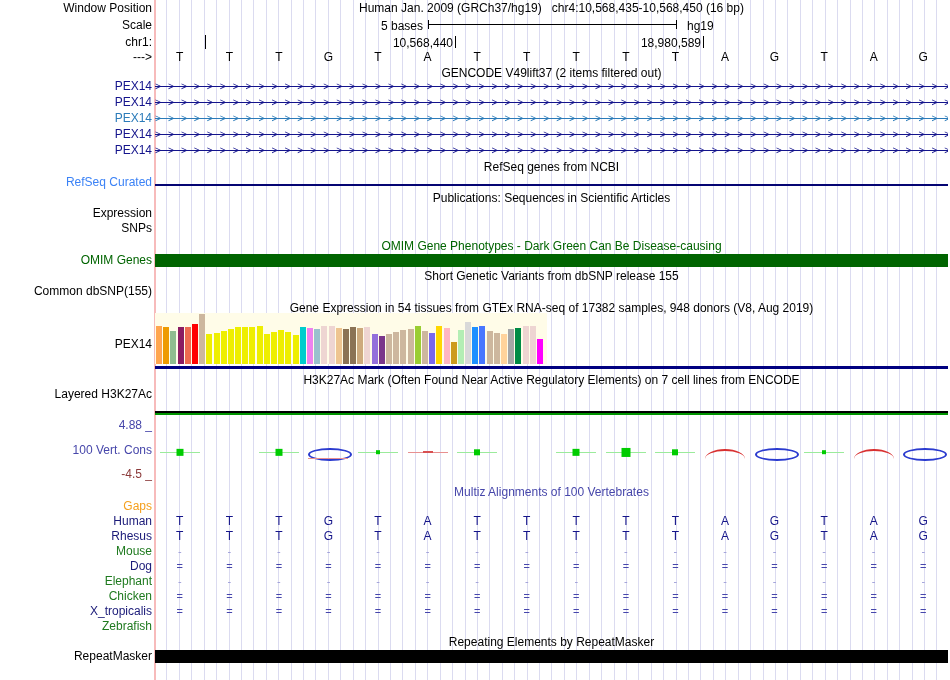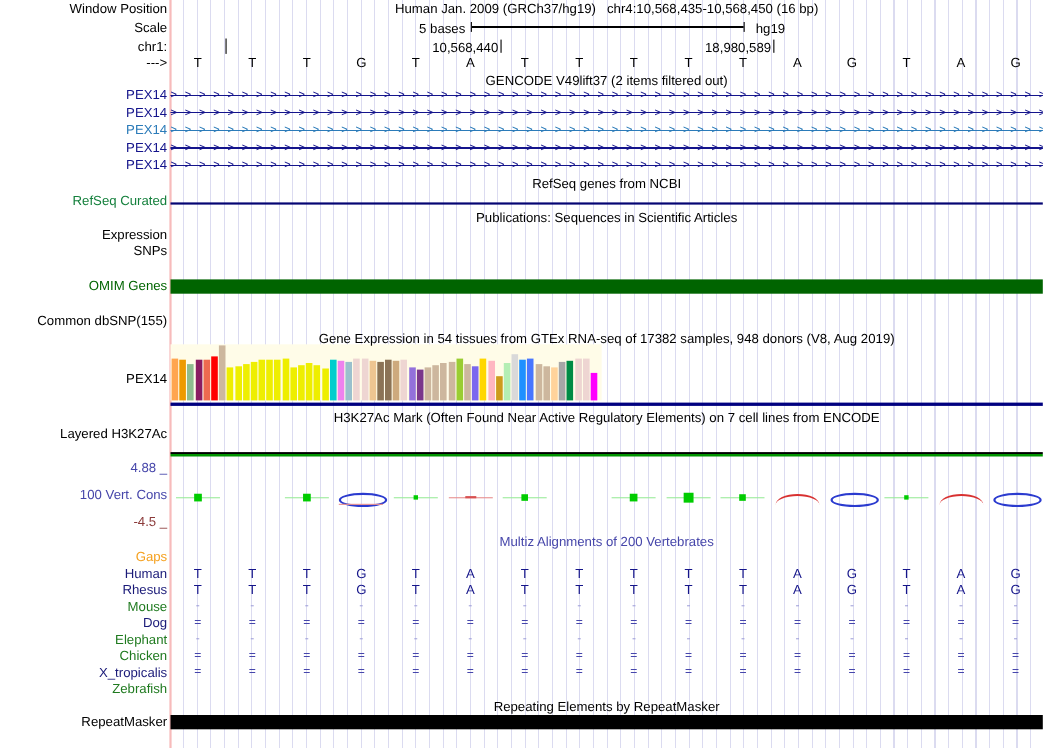--- a/index.html
+++ b/index.html
@@ -86,30 +86,32 @@
       <div class="tx-row" style="top: 96px; color: rgb(20, 20, 140);">&gt;&gt;&gt;&gt;&gt;&gt;&gt;&gt;&gt;&gt;&gt;&gt;&gt;&gt;&gt;&gt;&gt;&gt;&gt;&gt;&gt;&gt;&gt;&gt;&gt;&gt;&gt;&gt;&gt;&gt;&gt;&gt;&gt;&gt;&gt;&gt;&gt;&gt;&gt;&gt;&gt;&gt;&gt;&gt;&gt;&gt;&gt;&gt;&gt;&gt;&gt;&gt;&gt;&gt;&gt;&gt;&gt;&gt;&gt;&gt;&gt;&gt;&gt;&gt;</div>
       <div class="gutter-label" style="top: 112px; color: rgb(43, 123, 185);">PEX14</div>
       <div class="tx-row" style="top: 112px; color: rgb(43, 123, 185);">&gt;&gt;&gt;&gt;&gt;&gt;&gt;&gt;&gt;&gt;&gt;&gt;&gt;&gt;&gt;&gt;&gt;&gt;&gt;&gt;&gt;&gt;&gt;&gt;&gt;&gt;&gt;&gt;&gt;&gt;&gt;&gt;&gt;&gt;&gt;&gt;&gt;&gt;&gt;&gt;&gt;&gt;&gt;&gt;&gt;&gt;&gt;&gt;&gt;&gt;&gt;&gt;&gt;&gt;&gt;&gt;&gt;&gt;&gt;&gt;&gt;&gt;&gt;&gt;</div>
       <div class="gutter-label" style="top: 128px; color: rgb(20, 20, 140);">PEX14</div>
       <div class="tx-row" style="top: 128px; color: rgb(20, 20, 140);">&gt;&gt;&gt;&gt;&gt;&gt;&gt;&gt;&gt;&gt;&gt;&gt;&gt;&gt;&gt;&gt;&gt;&gt;&gt;&gt;&gt;&gt;&gt;&gt;&gt;&gt;&gt;&gt;&gt;&gt;&gt;&gt;&gt;&gt;&gt;&gt;&gt;&gt;&gt;&gt;&gt;&gt;&gt;&gt;&gt;&gt;&gt;&gt;&gt;&gt;&gt;&gt;&gt;&gt;&gt;&gt;&gt;&gt;&gt;&gt;&gt;&gt;&gt;&gt;</div>
       <div class="gutter-label" style="top: 144px; color: rgb(20, 20, 140);">PEX14</div>
       <div class="tx-row" style="top: 144px; color: rgb(20, 20, 140);">&gt;&gt;&gt;&gt;&gt;&gt;&gt;&gt;&gt;&gt;&gt;&gt;&gt;&gt;&gt;&gt;&gt;&gt;&gt;&gt;&gt;&gt;&gt;&gt;&gt;&gt;&gt;&gt;&gt;&gt;&gt;&gt;&gt;&gt;&gt;&gt;&gt;&gt;&gt;&gt;&gt;&gt;&gt;&gt;&gt;&gt;&gt;&gt;&gt;&gt;&gt;&gt;&gt;&gt;&gt;&gt;&gt;&gt;&gt;&gt;&gt;&gt;&gt;&gt;</div>
     </div>
 
   <div class="title" style="top:161px">RefSeq genes from NCBI</div>
-  <div class="gutter-label" style="top: 176px; color: #15803d; margin-left: 40px;" id="refseq-label">RefSeq Curated</div>
+  <div class="gutter-label" style="top: 176px; color: #3b82f6; margin-left: 40px;" id="refseq-label">RefSeq Curated</div>
   <div class="hline" style="top: 184px; height: 2px; background: rgb(5, 5, 115);" id="refseq-line"></div>
 
   <div class="title" style="top:192px">Publications: Sequences in Scientific Articles</div>
   <div class="gutter-label" style="top:207px">Expression</div>
   <div class="gutter-label" style="top:222px">SNPs</div>
 
+  <div class="title" style="top: 240px; color: rgb(0, 100, 0);" id="omim-title">OMIM Gene Phenotypes - Dark Green Can Be Disease-causing</div>
   <div class="gutter-label" style="top: 254px; color: rgb(0, 100, 0);" id="omim-label">OMIM Genes</div>
   <div class="hline" style="top: 254px; height: 13px; background: rgb(0, 100, 0);" id="omim-bar"></div>
 
+  <div class="title" style="top:270px">Short Genetic Variants from dbSNP release 155</div>
   <div class="gutter-label" style="top:285px">Common dbSNP(155)</div>
 
   <div class="title" style="top:302px">Gene Expression in 54 tissues from GTEx RNA-seq of 17382 samples, 948 donors (V8, Aug 2019)</div>
   <div class="gutter-label" style="top:338px">PEX14</div>
   <div class="gtex-bg"></div>
   <div id="gtex-bars">
       <div class="gtex-bar" style="background: rgb(255, 165, 79); height: 38px;"></div>
       <div class="gtex-bar" style="background: rgb(238, 154, 0); height: 37px;"></div>
       <div class="gtex-bar" style="background: rgb(143, 188, 143); height: 33px;"></div>
       <div class="gtex-bar" style="background: rgb(139, 28, 98); height: 37px;"></div>
@@ -221,21 +223,21 @@
       </div>
       <div class="mark" style="left: 718.656px; top: 0px; width: 40px; height: 16px;">
         <div class="mk-arc"></div>
       </div>
       <div class="mark" style="left: 768.219px; top: 0px; width: 40px; height: 16px;">
         <div class="mk-ellipse"></div>
       </div>
     </div>
   <div class="gutter-label" style="top: 468px; color: rgb(139, 58, 58);" id="cons-min">-4.5 _</div>
 
-  <div class="title" style="top: 486px; color: rgb(70, 70, 170);" id="multiz-title">Multiz Alignments of 200 Vertebrates</div>
+  <div class="title" style="top: 486px; color: rgb(70, 70, 170);" id="multiz-title">Multiz Alignments of 100 Vertebrates</div>
   <div id="multiz-rows">
       <div class="gutter-label" style="top: 500px; color: rgb(245, 160, 30);">Gaps</div>
       <div class="gutter-label" style="top: 515px; color: rgb(26, 26, 120);">Human</div>
       <div class="cols-row" style="top: 515px;">
         <div class="col-cell" style="color: rgb(21, 21, 138); font-size: 12px;">T</div>
         <div class="col-cell" style="color: rgb(21, 21, 138); font-size: 12px;">T</div>
         <div class="col-cell" style="color: rgb(21, 21, 138); font-size: 12px;">T</div>
         <div class="col-cell" style="color: rgb(21, 21, 138); font-size: 12px;">G</div>
         <div class="col-cell" style="color: rgb(21, 21, 138); font-size: 12px;">T</div>
         <div class="col-cell" style="color: rgb(21, 21, 138); font-size: 12px;">A</div>

